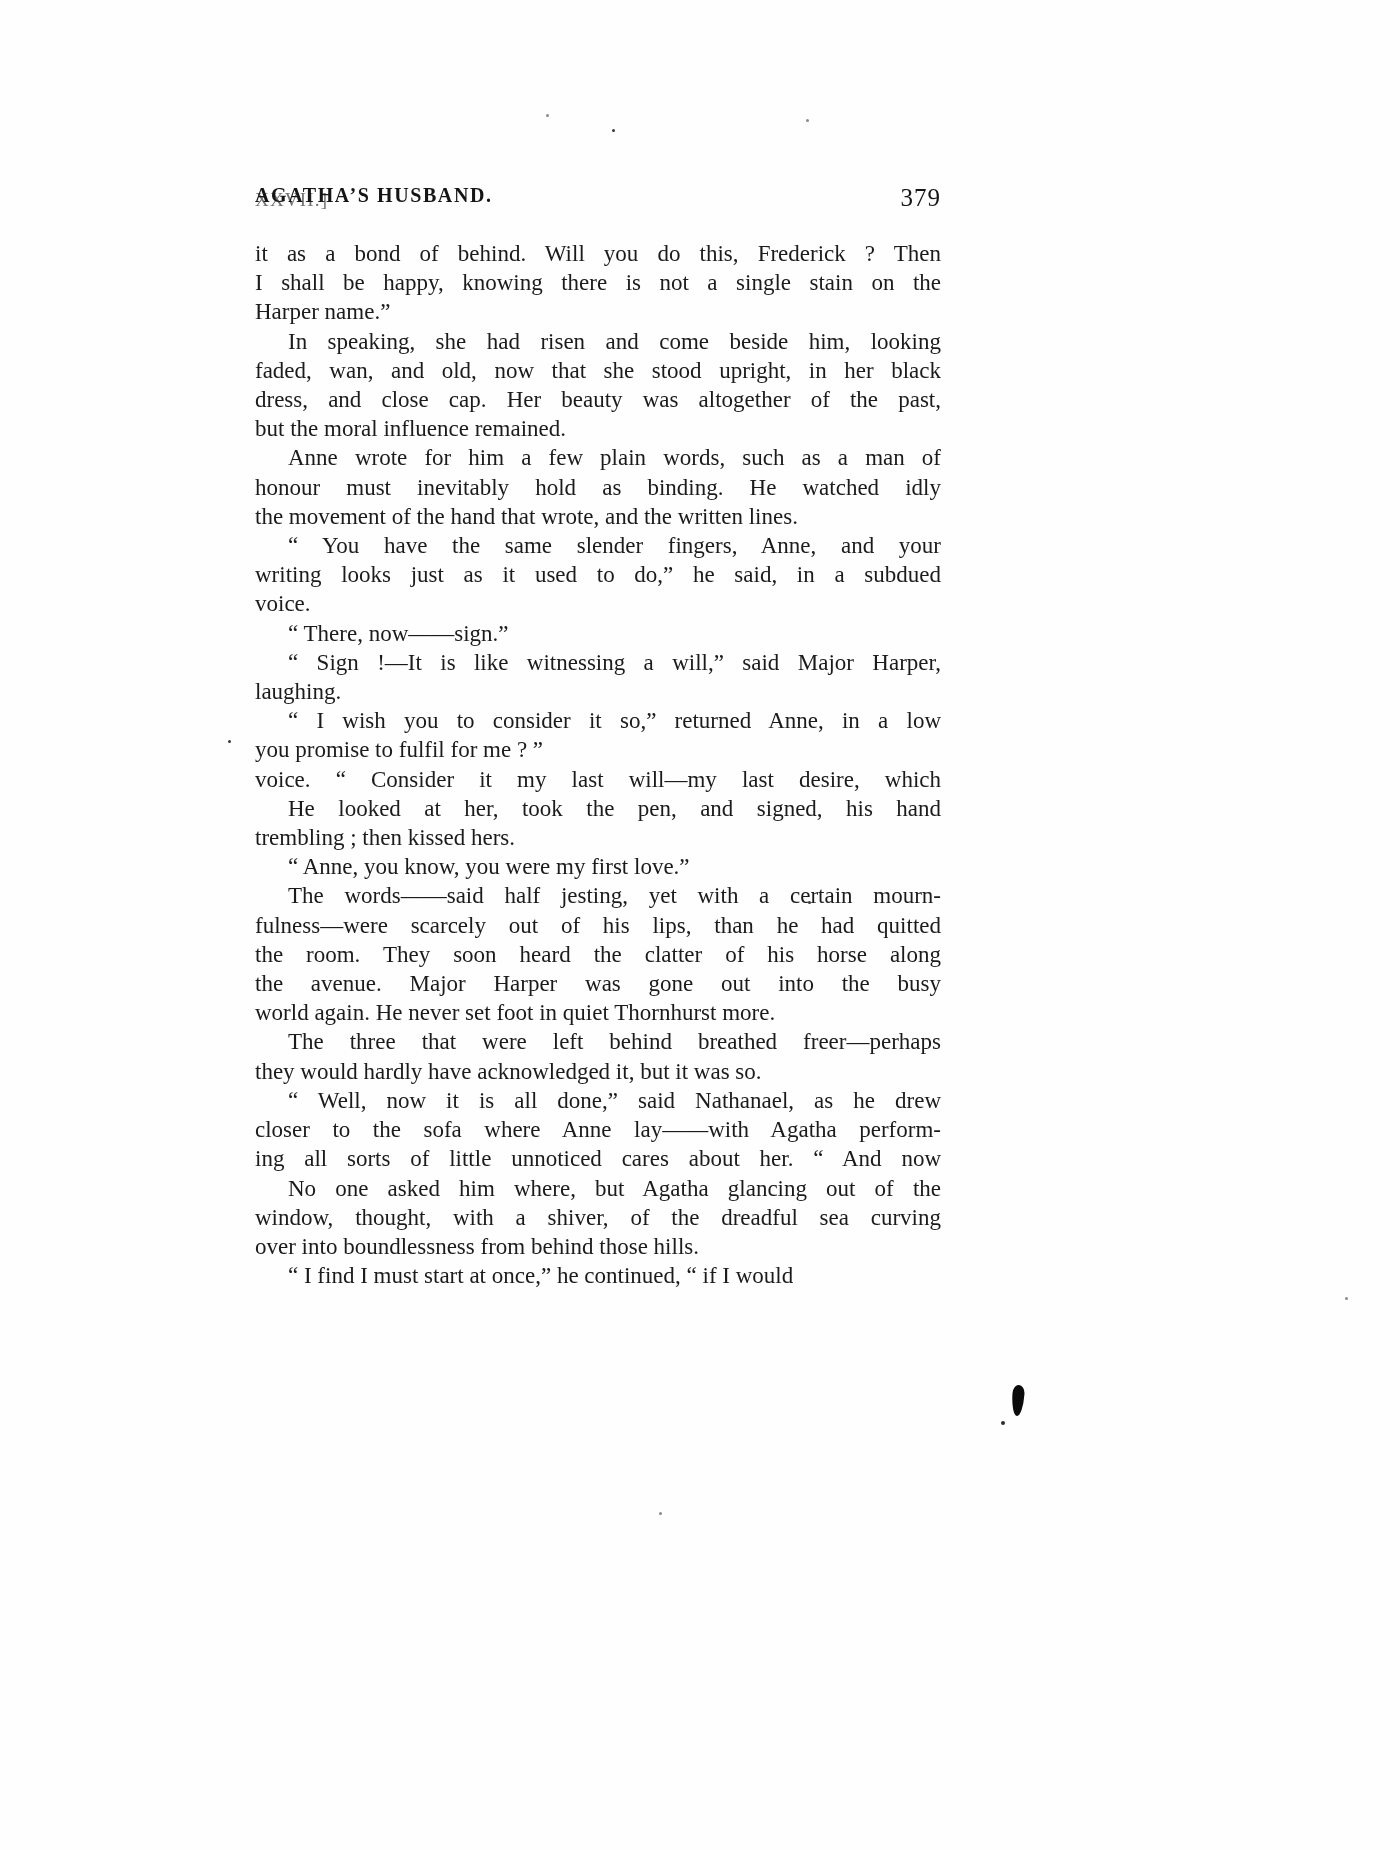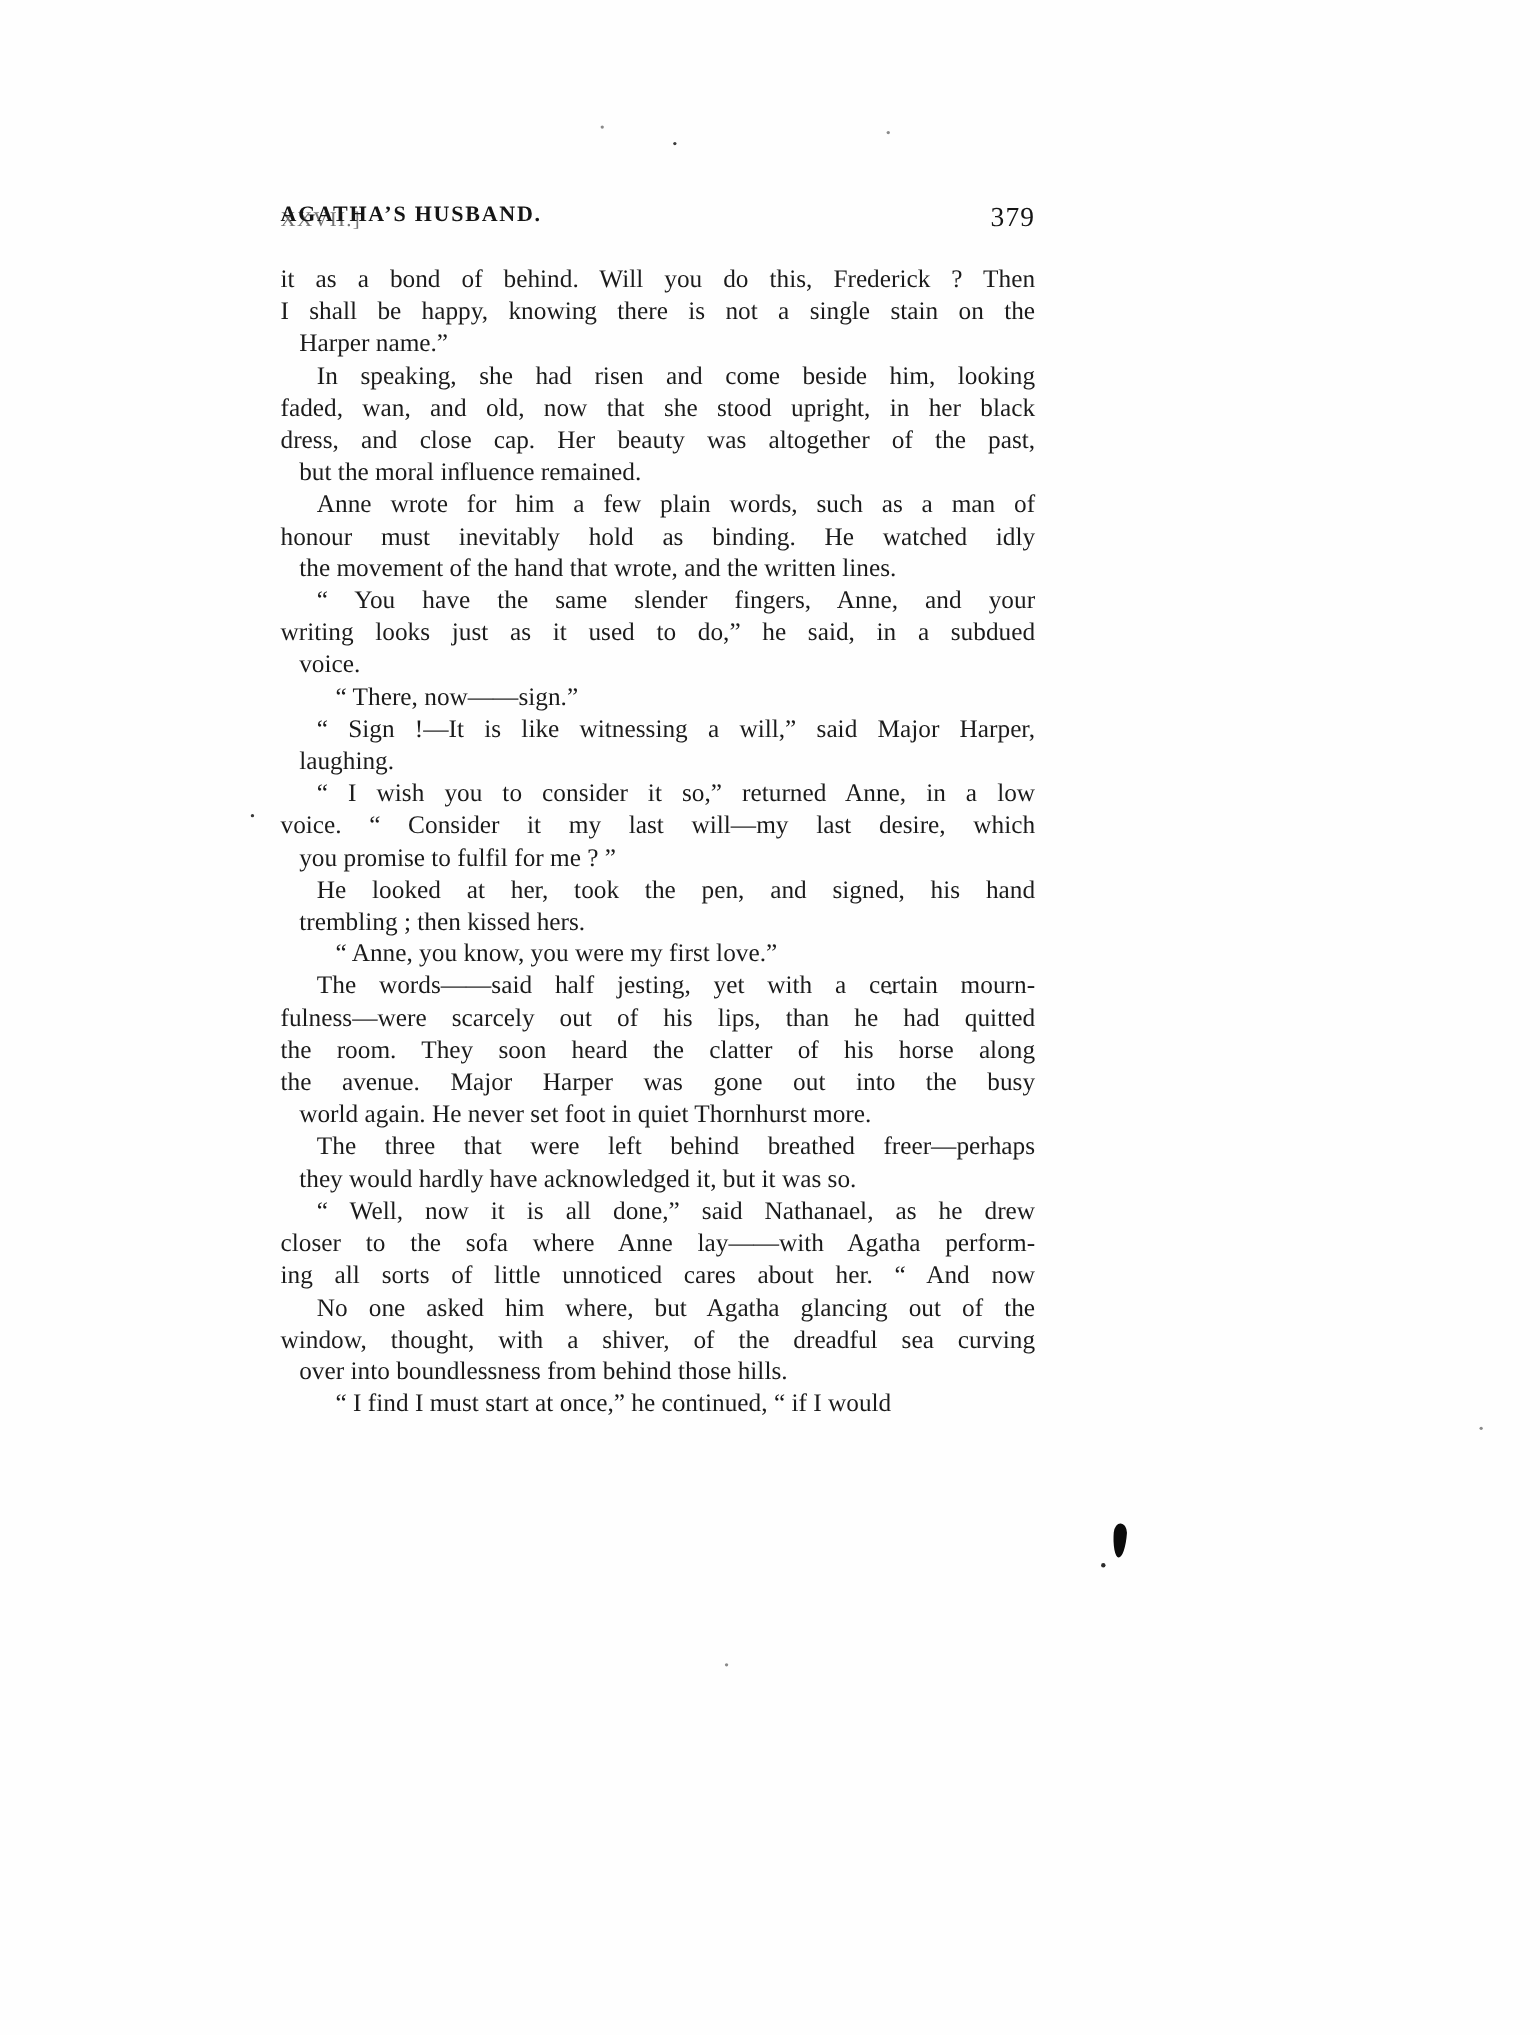--- a/index.html
+++ b/index.html
@@ -54,21 +54,21 @@
     font-size: 23px;
     color: #1b1b1b;
   }
   .para { margin: 0; }
   .line {
     display: block;
     line-height: 29.2px;
     text-align: justify;
     text-align-last: justify;
   }
-  .line.last { text-align-last: left; margin-left: 17px; }
+  .line.last { text-align-last: left; }
   .line.indent { padding-left: 33px; }
 
   
   .speck {
     position: absolute;
     background: #8a8a8a;
     border-radius: 50%;
     width: 3px; height: 3px;
   }
   .speck.dark { background: #3a3a3a; }
@@ -127,22 +127,22 @@
       </p>
       <p class="para">
         <span class="line last indent">“ There, now——sign.”</span>
       </p>
       <p class="para">
         <span class="line indent">“ Sign !—It is like witnessing a will,” said Major Harper,</span>
         <span class="line last">laughing.</span>
       </p>
       <p class="para">
         <span class="line indent">“ I wish you to consider it so,” returned Anne, in a low</span>
+        <span class="line last">you promise to fulfil for me ? ”</span>
         <span class="line">voice.  “ Consider it my last will—my last desire, which</span>
-        <span class="line last">you promise to fulfil for me ? ”</span>
       </p>
       <p class="para">
         <span class="line indent">He looked at her, took the pen, and signed, his hand</span>
         <span class="line last">trembling ;  then kissed hers.</span>
       </p>
       <p class="para">
         <span class="line last indent">“ Anne, you know, you were my first love.”</span>
       </p>
       <p class="para">
         <span class="line indent">The words——said half jesting, yet with a certain mourn-</span>

